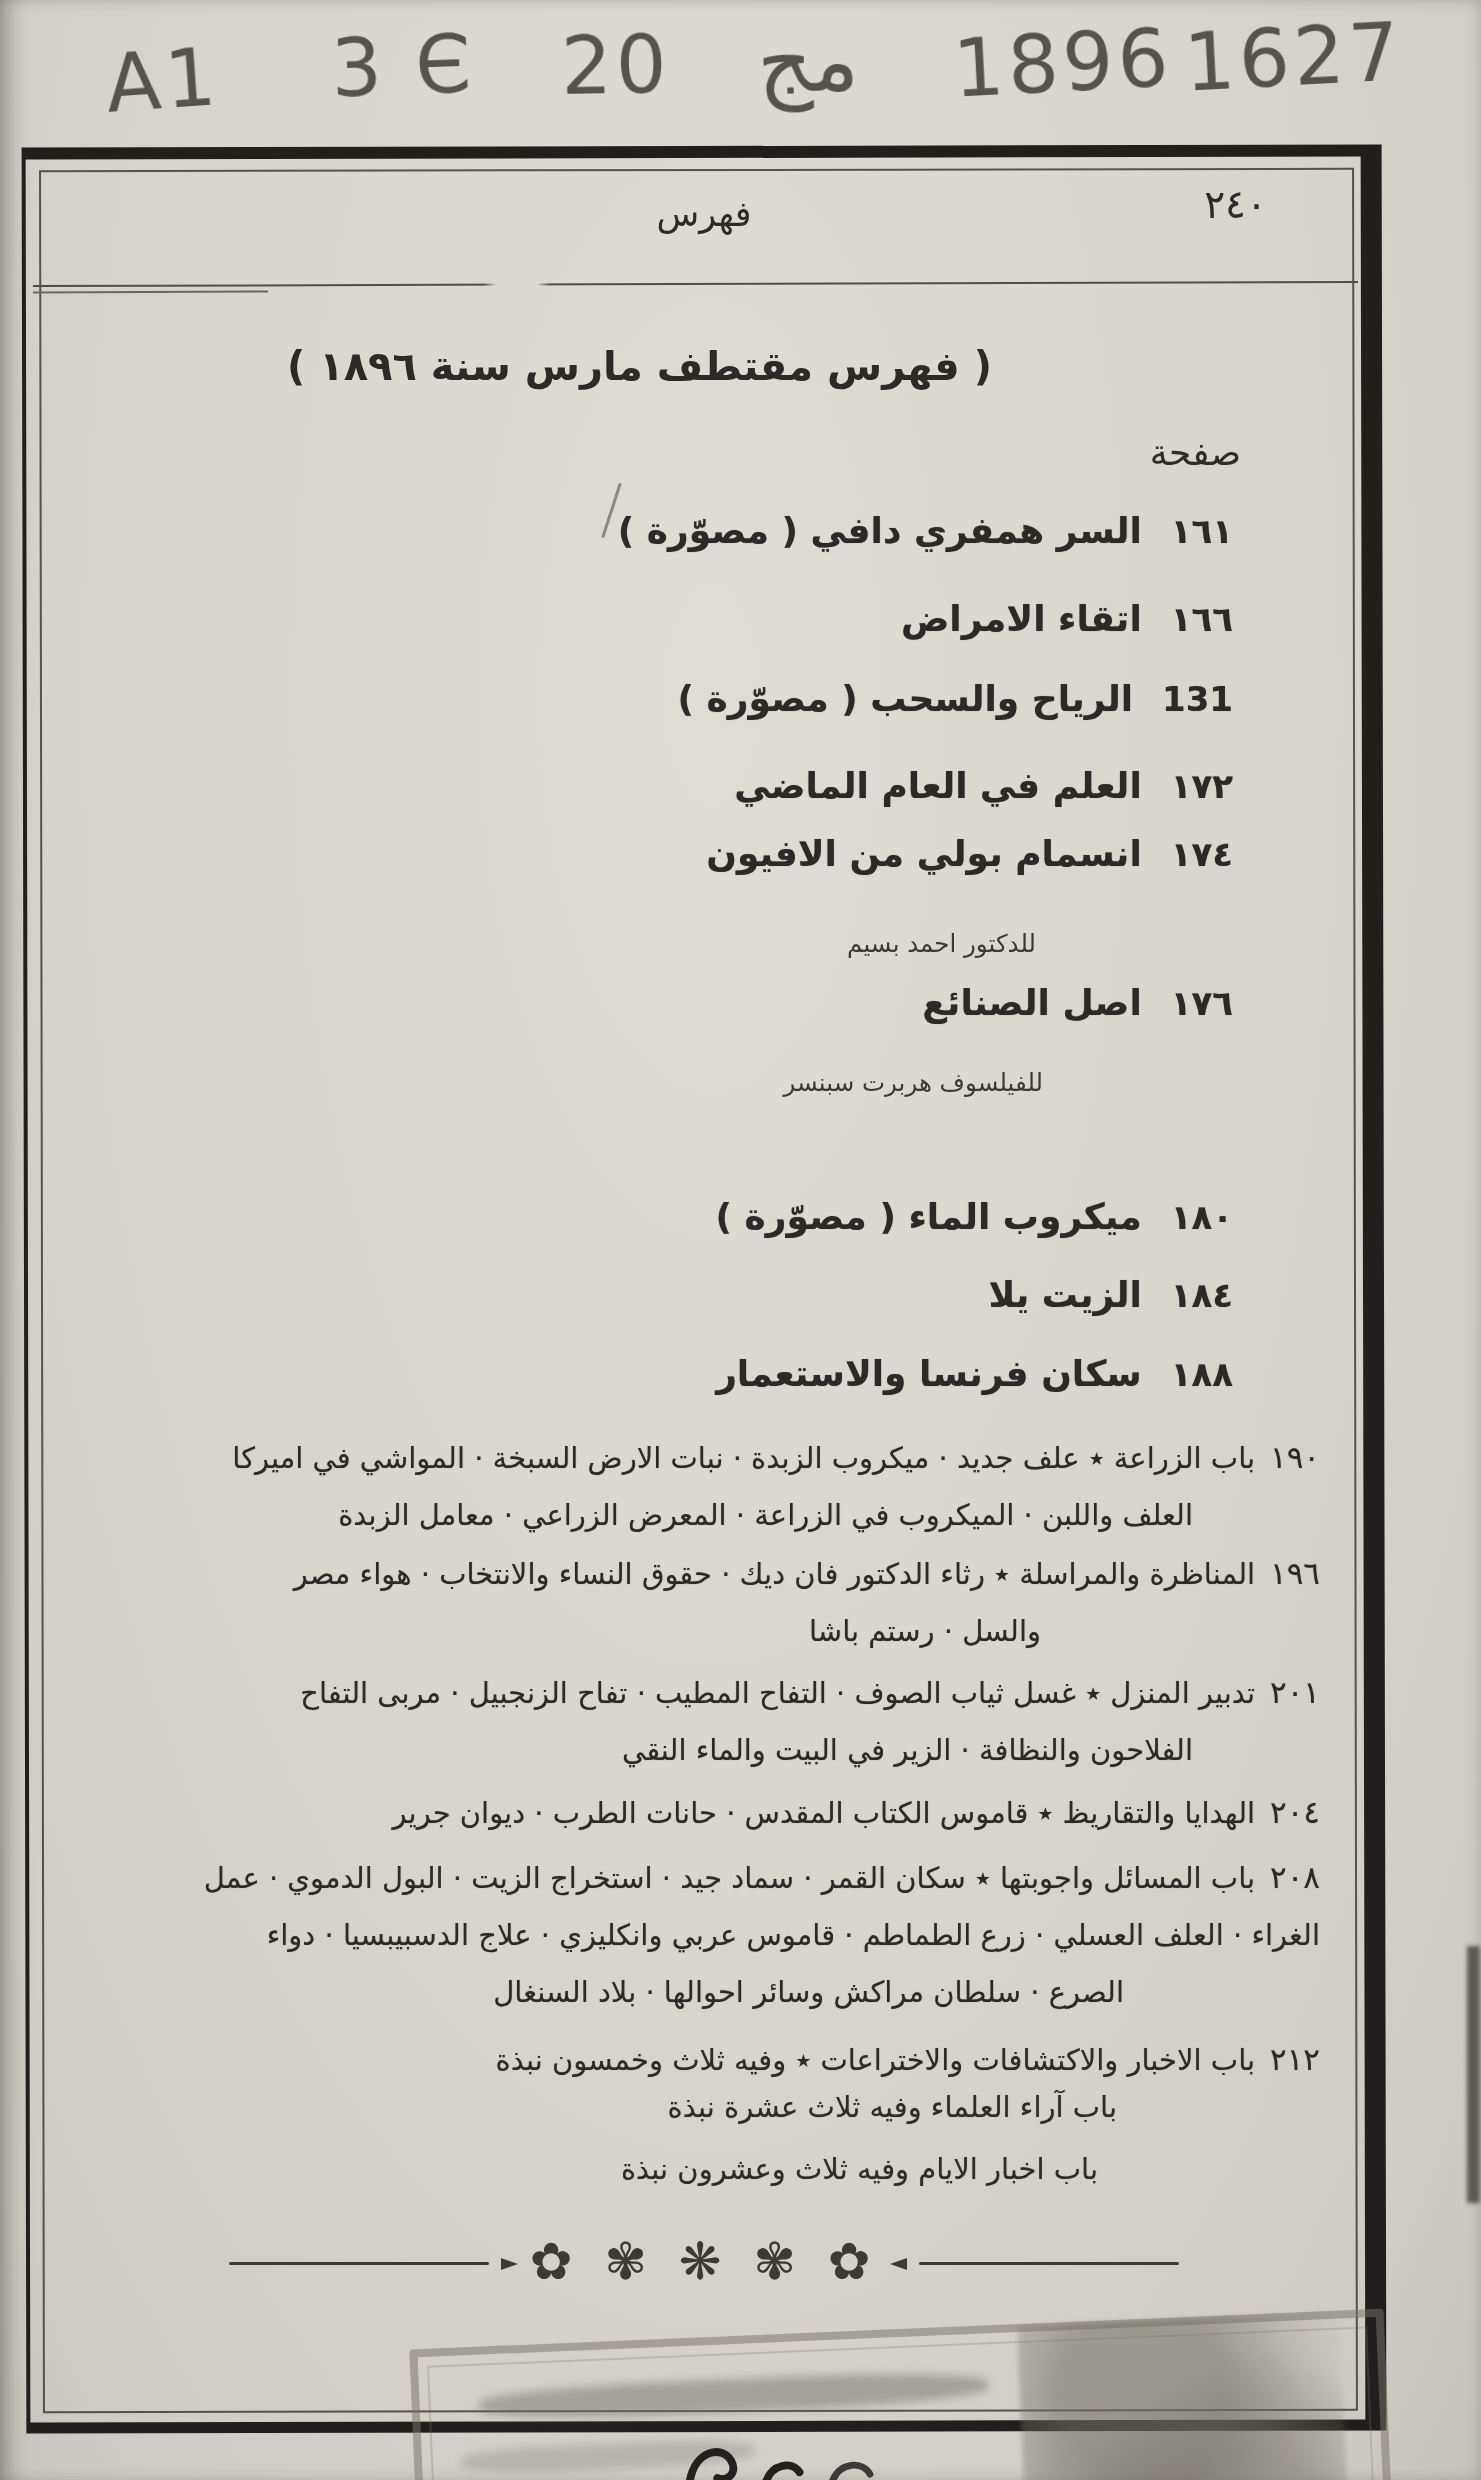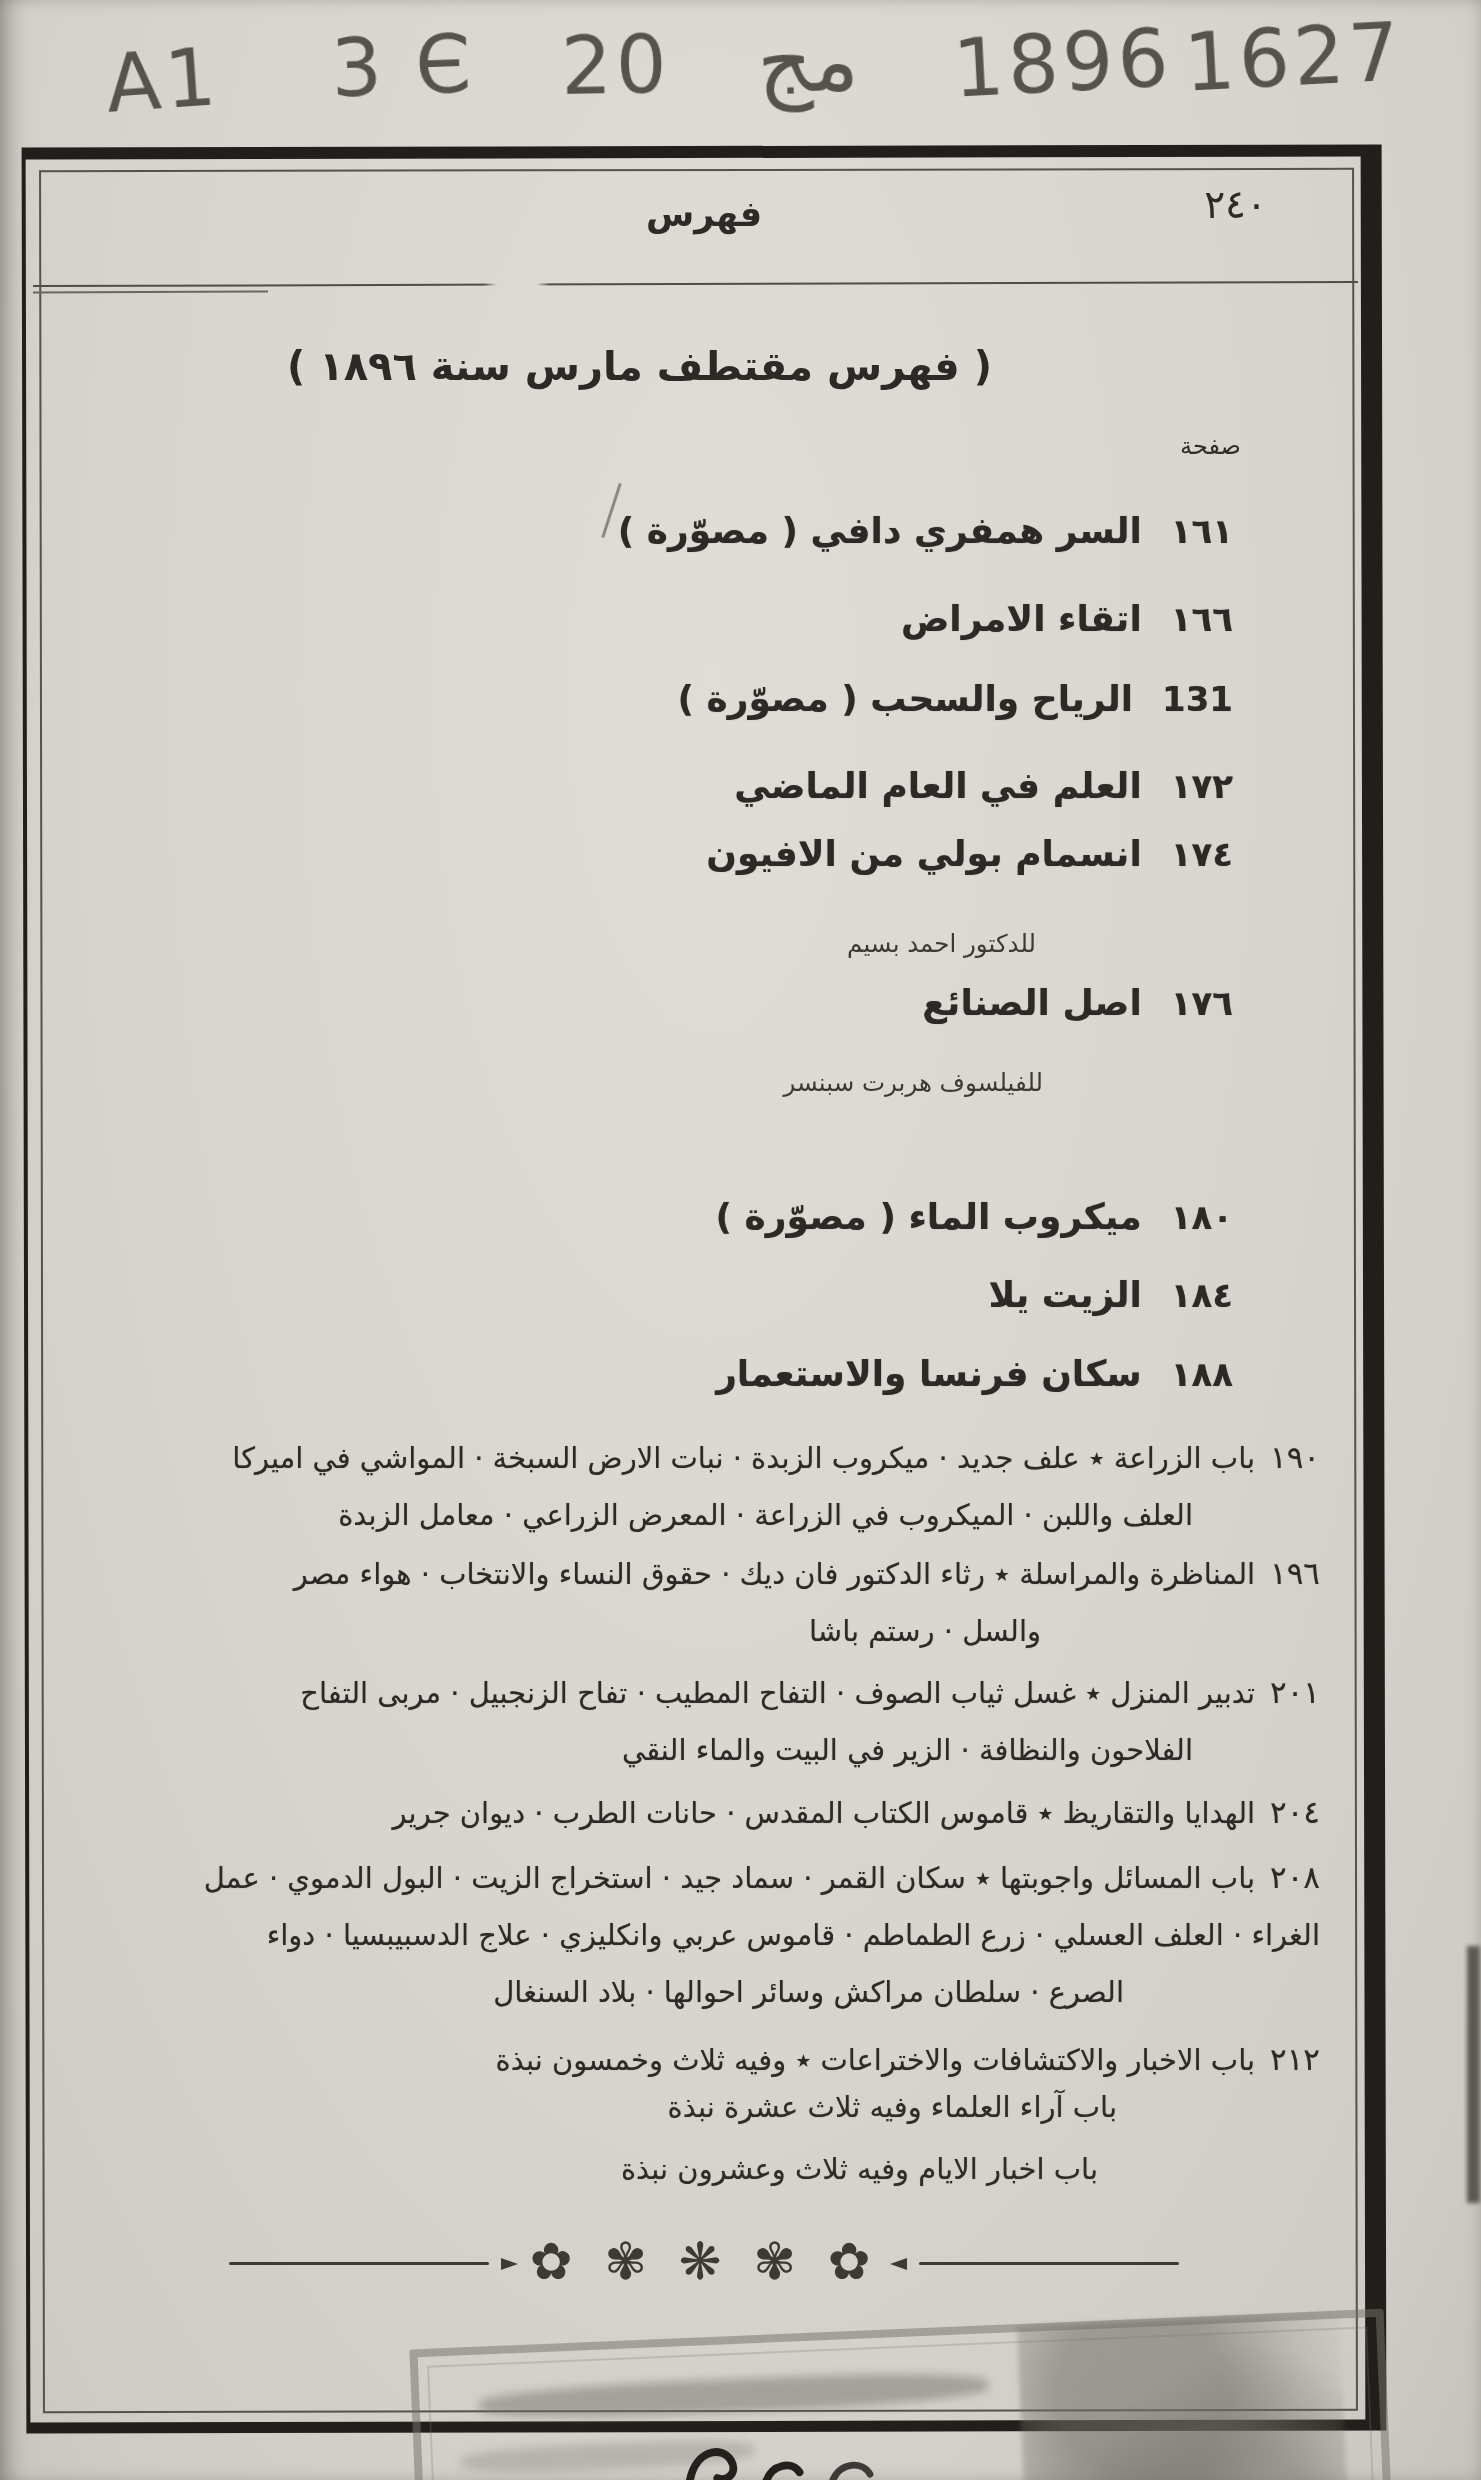--- a/index.html
+++ b/index.html
@@ -21,30 +21,30 @@
     box-sizing:border-box; border-style:solid; border-color:#211f1b;
     border-width:12.7px 21.6px 11.8px 4.9px; transform:rotate(-0.12deg);
   }
   .frame-inner{
     position:absolute; left:41px; top:169px; width:1315px; height:2243px;
     box-sizing:border-box; border:2px solid #55524b; transform:rotate(-0.1deg);
     background:transparent;
   }
   
   .masthead{position:absolute; left:25.5px; top:194px; width:1357px; text-align:center;
-    font-size:35px; font-weight:bold; color:#2d2b27; direction:rtl;}
+    font-size:35px; font-weight:normal; color:#2d2b27; direction:rtl;}
   .pageno{position:absolute; right:215px; top:182px; font-size:39px; color:#2d2b27; direction:rtl;}
   .rule{position:absolute; left:33px; top:283px; width:1325px; height:2px;
     background:linear-gradient(90deg,#504d47 0%,#504d47 34%,rgba(80,77,71,0) 35%,rgba(80,77,71,0) 38%,#504d47 39%,#504d47 100%);
     transform:rotate(-0.18deg);}
   .rule2{position:absolute; left:33px; top:291px; width:235px; height:2px; background:#6a675f; transform:rotate(-0.3deg);}
   
   .toc-title{position:absolute; left:25.5px; top:343px; width:1228px; text-align:center;
     direction:rtl; font-size:40px; font-weight:bold; color:#2c2a26; letter-spacing:1px;}
-  .page-label{position:absolute; right:241px; top:432px; direction:rtl; font-size:24px; color:#2e2c28;}
+  .page-label{position:absolute; right:241px; top:432px; direction:rtl; font-size:36px; color:#2e2c28;}
   .row{position:absolute; direction:rtl; white-space:nowrap; color:#2c2a26;
     text-shadow:0 0 1px rgba(44,42,38,.45);}
   .big{right:249px; font-size:36px; font-weight:bold;}
   .big .num{display:inline-block; margin-left:29px; font-size:34px;}
   .long{right:162px; font-size:29px; font-weight:500;}
   .long .l{line-height:57px;}
   .long .num{display:inline-block; margin-left:15px; font-size:31px;}
   .cont{margin-right:127px;}
   .cont-deep{margin-right:279px;}
   .cont-mid{margin-right:196px;}

